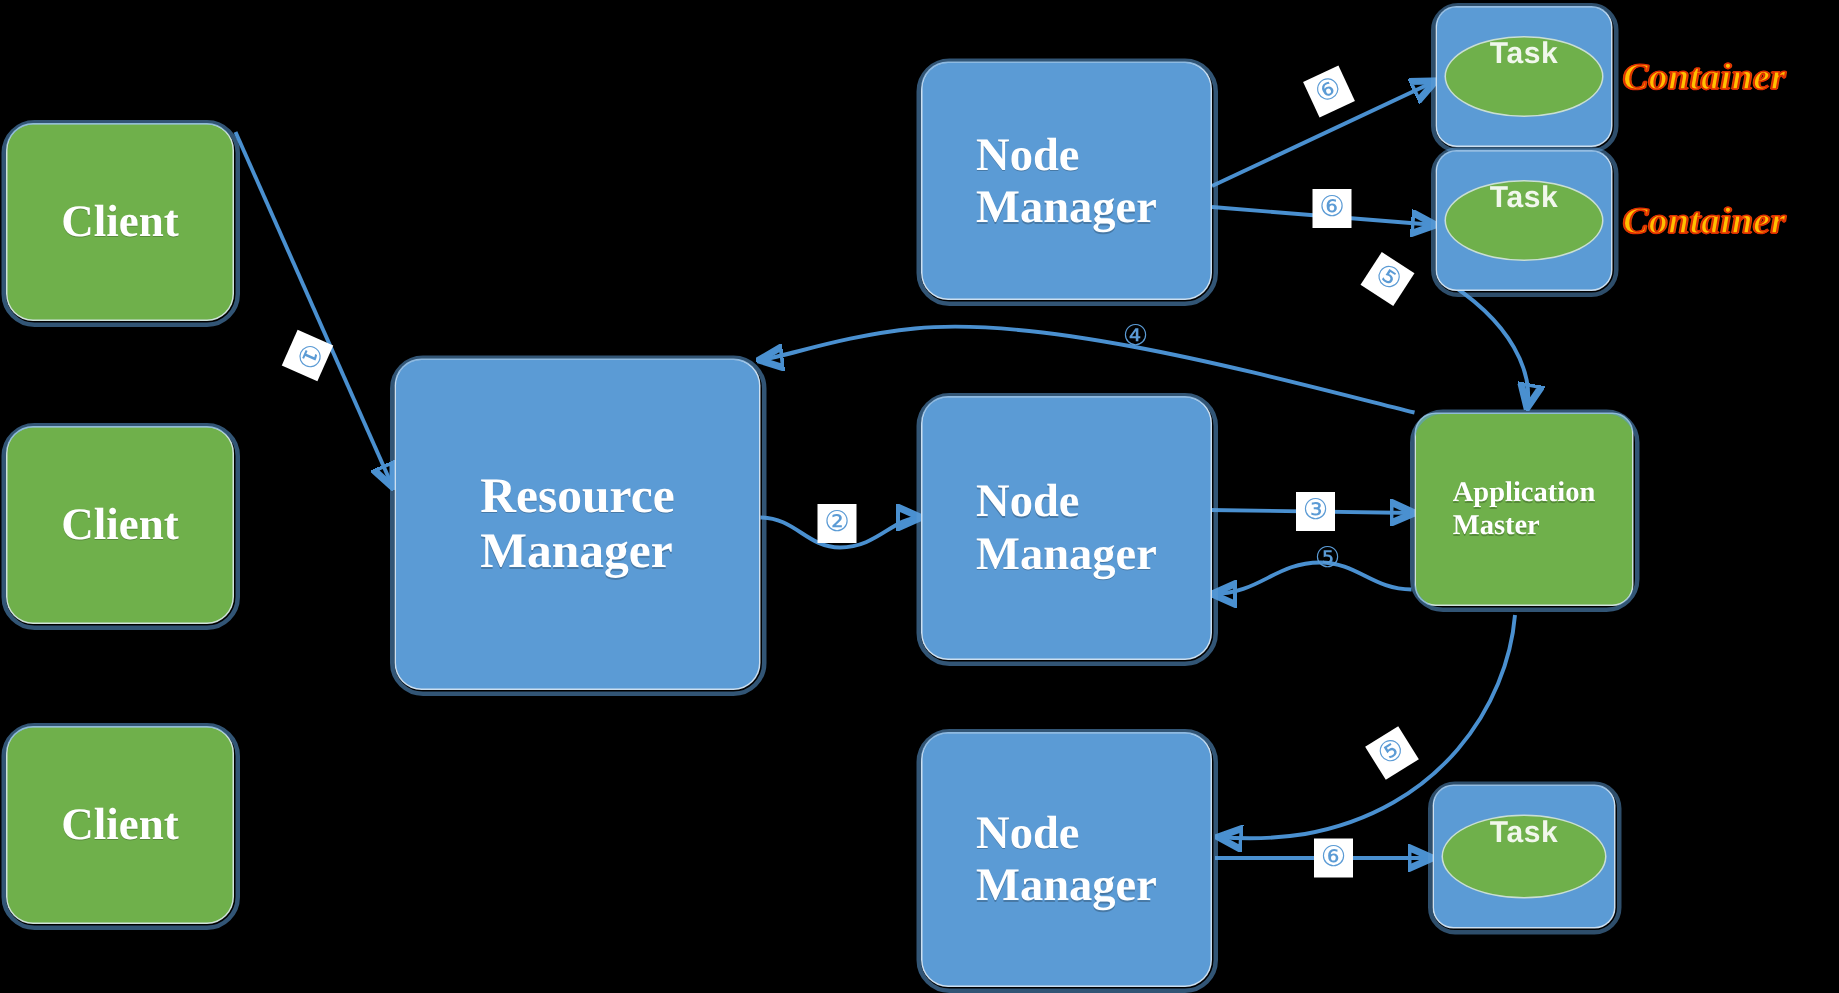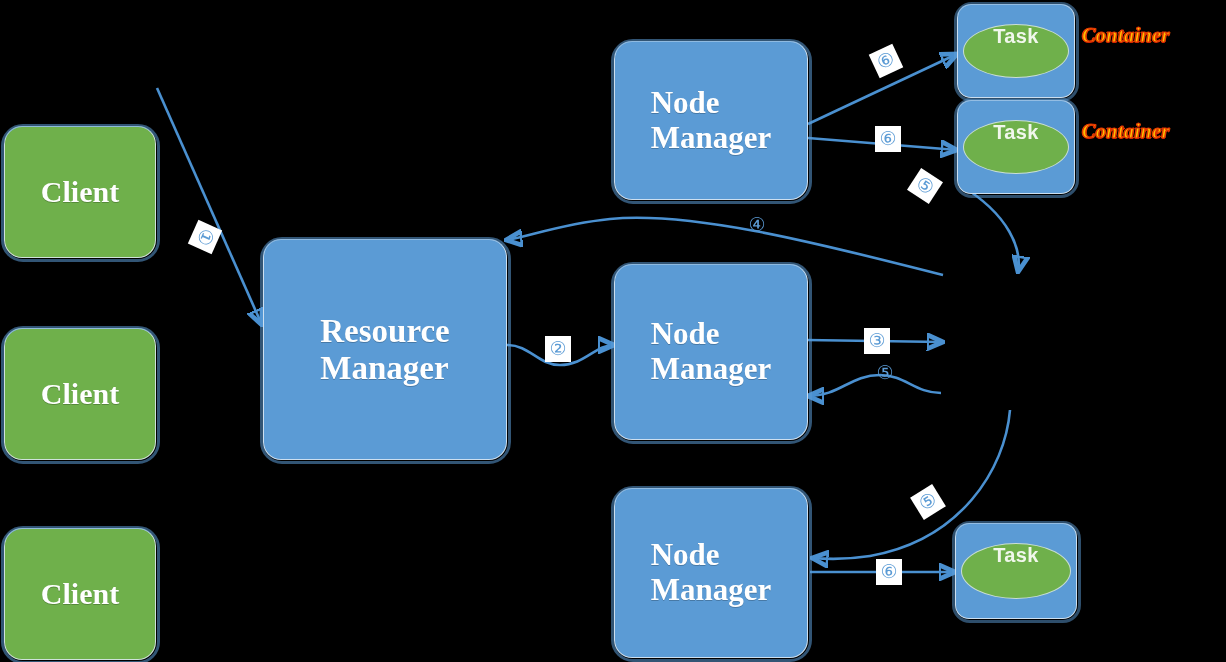--- a/index.html
+++ b/index.html
@@ -20,21 +20,21 @@
     color:#ffffff;
     font-family:"Liberation Serif", serif;
     font-weight:bold;
     line-height:1.12;
     border:1px solid rgba(225,235,245,.85);
     border-radius:18px;
     z-index:5;
     text-shadow:0 1px 0 rgba(0,0,0,.22);
   }
   .node .lbl{display:block;}
-  .green{background:#6FB04B;margin-top:44px;}
+  .green{background:#6FB04B;}
   .blue{background:#5B9BD5;}
 
   
   .node::after{
     content:"";position:absolute;left:-4px;top:-3px;right:-5px;bottom:-5px;
     border-radius:22px;
     border:3px solid rgba(91,155,213,.55);
     pointer-events:none;
     z-index:-1;
   }
@@ -65,31 +65,32 @@
     font-size:20px;
     letter-spacing:.4px;
   }
 
   
   .container-caption{
     position:absolute;
     font-family:"Liberation Serif", serif;
     font-style:italic;
     font-weight:bold;
-    font-size:20px;
+    font-size:25px;
     letter-spacing:.5px;
     color:#FFC000;
     -webkit-text-stroke:1px #E03000;
     text-shadow:
       1px 0 0 #E24A00,
      -1px 0 0 #E24A00,
       0 1px 0 #C81E00,
       1px 1px 2px rgba(0,0,0,.5);
     white-space:nowrap;
     z-index:6;
+    margin-top:14px;
   }
 
   
   .step{
     position:absolute;
     width:26px;height:26px;
     background:#ffffff;
     color:#5B9BD5;
     font-family:"Liberation Serif", serif;
     font-size:19px;
@@ -166,20 +167,26 @@
     </span>
   </div>
 
   <div class="node blue" style="left:614px;top:488px;width:194px;height:170px;font-size:31px;">
     <span>
       <span class="lbl">Node</span>
       <span class="lbl">Manager</span>
     </span>
   </div>
 
+  <div class="node green" style="left:943px;top:275px;width:146px;height:129px;font-size:19px;border-radius:14px;">
+    <span>
+      <span class="lbl">Application</span>
+      <span class="lbl">Master</span>
+    </span>
+  </div>
 
   <div class="container-box" style="left:957px;top:4px;width:118px;height:94px;">
     <div class="task-ellipse" style="width:104px;height:52px;">
       <span>Task</span>
     </div>
   </div>
   <div class="container-caption" style="left:1082px;top:24px;">Container</div>
 
   <div class="container-box" style="left:957px;top:100px;width:118px;height:94px;">
     <div class="task-ellipse" style="width:104px;height:52px;">

